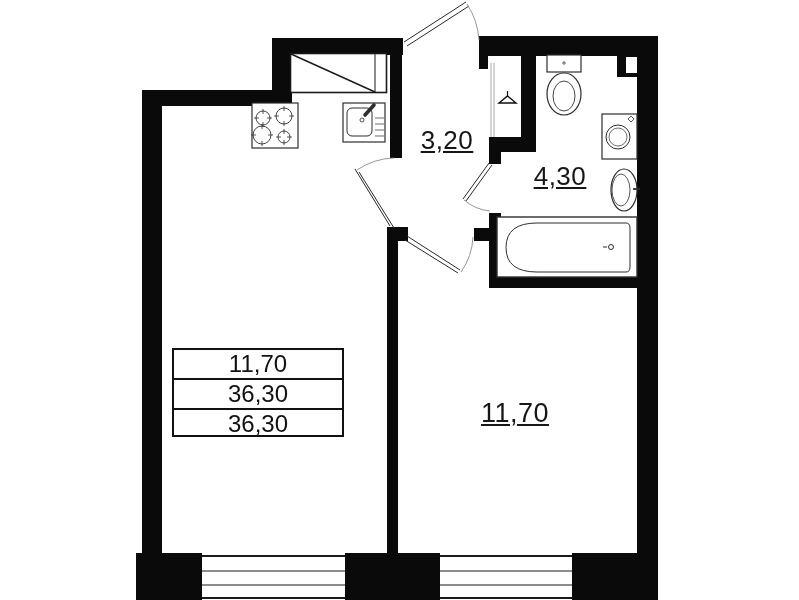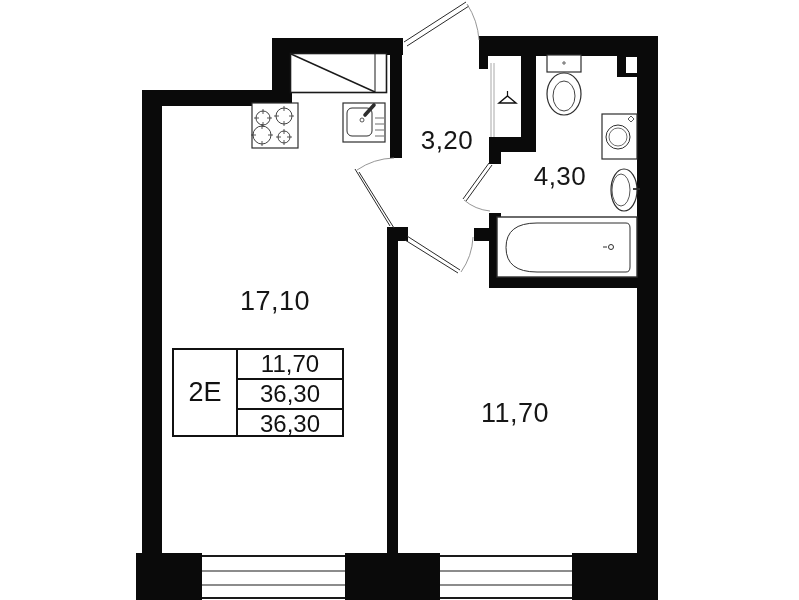--- a/index.html
+++ b/index.html
@@ -5,21 +5,21 @@
   html,body { margin:0; padding:0; background:#ffffff; }
   #plan {
     position:relative; width:799px; height:600px; background:#ffffff;
     font-family:"Liberation Sans", sans-serif; color:#111; overflow:hidden;
   }
   .w { position:absolute; background:#0a0a0a; }
   .notch { position:absolute; background:#ffffff; }
   svg.overlay { position:absolute; left:0; top:0; width:799px; height:600px; pointer-events:none; }
   .room-label {
     position:absolute; font-size:27px; line-height:1; text-align:center;
-    letter-spacing:0.5px; color:#161616;
+    letter-spacing:0.5px; color:#161616;text-decoration:underline;
   }
   .legend {
     position:absolute; left:172px; top:348px; width:168px; height:85px;
     border:2.5px solid #111; background:#fff; display:flex; box-sizing:content-box;
   }
   .legend-type {
     width:62px; border-right:2.5px solid #111; display:flex;
     align-items:center; justify-content:center; font-size:27px;
   }
   .legend-rows { flex:1; display:flex; flex-direction:column; }
@@ -172,27 +172,25 @@
     </g>
 
     <g stroke="#2e2e2e" fill="none">
       <rect x="497" y="217" width="140" height="60" stroke-width="1.4" fill="#ffffff"></rect>
       <path d="M 626 223 L 537 223 Q 506 223 506 247.5 Q 506 272 537 272 L 626 272 Q 630 272 630 267 L 630 228 Q 630 223 626 223 Z" stroke-width="1"></path>
       <circle cx="611" cy="247" r="2.5" stroke-width="1"></circle>
       <line x1="603" y1="247" x2="607" y2="247" stroke-width="1"></line>
     </g>
   </svg>
 
-  <div class="room-label" style="left:230px;top:288px;width:90px;">17,10</div>
   <div class="room-label" style="left:412px;top:127px;width:70px;font-size:26px;">3,20</div>
   <div class="room-label" style="left:525px;top:163px;width:70px;font-size:26px;">4,30</div>
   <div class="room-label" style="left:470px;top:400px;width:90px;">11,70</div>
 
   <div class="legend">
-    <div class="legend-type">2E</div>
     <div class="legend-rows">
       <div class="legend-row">11,70</div>
       <div class="legend-row">36,30</div>
       <div class="legend-row">36,30</div>
     </div>
   </div>
 
 </div>
 
 </body></html>

